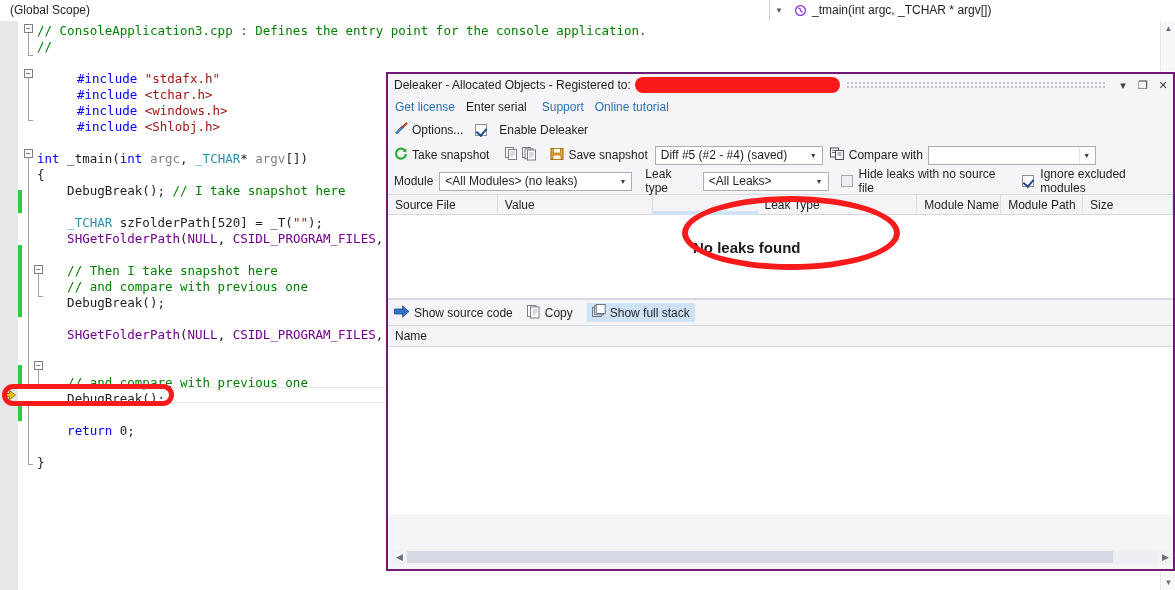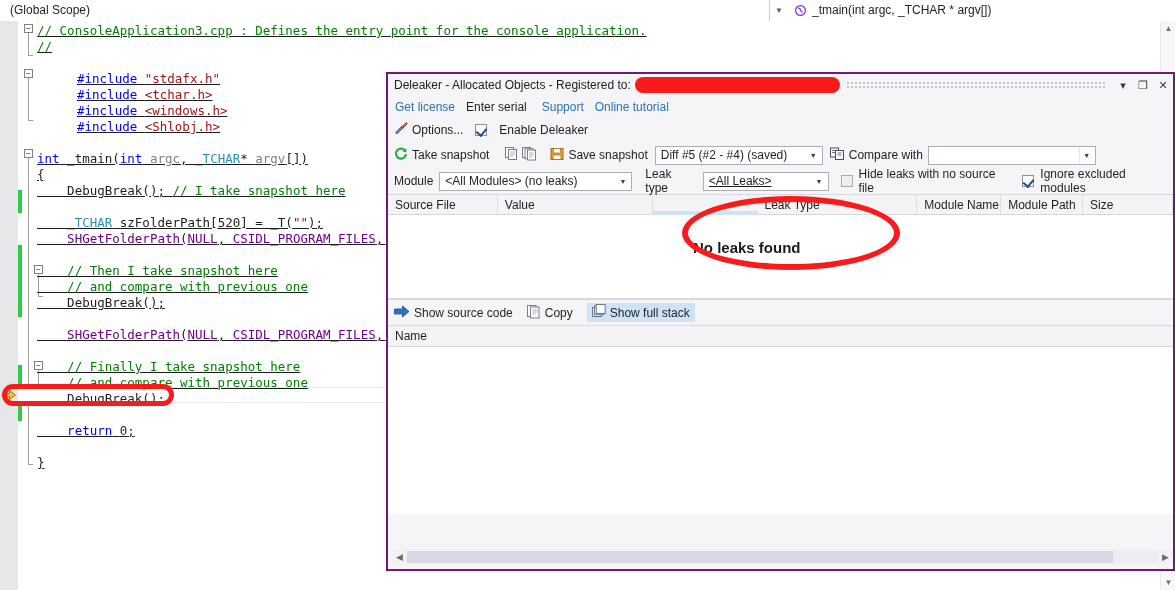--- a/index.html
+++ b/index.html
@@ -49,21 +49,21 @@
   }
   .change-bar-col { position:absolute; left:18px; top:0; width:5px; height:569px; }
   .chg { position:absolute; left:0; width:4px; background:#2ecc45; }
   .fold-col { position:absolute; left:23px; top:0; width:14px; height:569px; }
 
   .code-area {
     position:absolute; left:37px; top:0; right:0; height:569px;
     font-family:"DejaVu Sans Mono","Liberation Mono",monospace;
     font-size:12.5px; line-height:16px; white-space:pre;
   }
-  .ln { position:absolute; left:0; height:16px; line-height:16px;text-decoration:underline; }
+  .ln { position:absolute; left:0; height:16px; line-height:16px; }
   .cur-line-hl {
     position:absolute; left:18px; width:1132px; height:16px;
     border-top:1px solid #e6e6e6; border-bottom:1px solid #e6e6e6;
     background:#ffffff;
   }
   .tok-com   { color:#008000; }
   .tok-pre   { color:#0000ff;margin-left:40px; }
   .tok-str   { color:#a31515; }
   .tok-kw    { color:#0000ff; }
   .tok-type  { color:#2b91af; }
@@ -290,21 +290,20 @@
 
       <div class="ln" style="top:194px;"><span class="tok-type">    _TCHAR</span><span class="tok-ident"> szFolderPath[</span><span class="tok-num">520</span><span class="tok-ident">] = _T(</span><span class="tok-str">""</span><span class="tok-ident">);</span></div>
       <div class="ln" style="top:210px;"><span class="tok-macro">    SHGetFolderPath</span><span class="tok-ident">(</span><span class="tok-macro">NULL</span><span class="tok-ident">, </span><span class="tok-macro">CSIDL_PROGRAM_FILES</span><span class="tok-ident">, </span><span class="tok-macro">NUL</span></div>
 
       <div class="ln" style="top:242px;"><span class="tok-com">    // Then I take snapshot here</span></div>
       <div class="ln" style="top:258px;"><span class="tok-com">    // and compare with previous one</span></div>
       <div class="ln" style="top:274px;"><span class="tok-ident">    DebugBreak();</span></div>
 
       <div class="ln" style="top:306px;"><span class="tok-macro">    SHGetFolderPath</span><span class="tok-ident">(</span><span class="tok-macro">NULL</span><span class="tok-ident">, </span><span class="tok-macro">CSIDL_PROGRAM_FILES</span><span class="tok-ident">, </span><span class="tok-macro">NUL</span></div>
 
-      <div class="ln" style="top:338px;"><span class="tok-com">    // Finally I take snapshot here</span></div>
       <div class="ln" style="top:354px;"><span class="tok-com">    // and compare with previous one</span></div>
       <div class="ln" style="top:370px;"><span class="tok-ident">    DebugBreak();</span></div>
 
       <div class="ln" style="top:402px;"><span class="tok-kw">    return</span><span class="tok-ident"> </span><span class="tok-num">0</span><span class="tok-ident">;</span></div>
       <div class="ln" style="top:434px;"><span class="tok-ident">}</span></div>
     </div>
 
     <div class="vscroll">
       <div class="v-arrow" style="top:0px;">▲</div>
       <div class="v-arrow" style="bottom:0px;">▼</div>
@@ -405,21 +404,21 @@
     </div>
 
     <div class="dl-row" style="height:26px; gap:6px;">
       <span>Module</span>
       <span class="combo" style="width:195px;">
         <span>&lt;All Modules&gt; (no leaks)</span>
         <span class="arw">▼</span>
       </span>
 
       <span style="margin-left:7px;">Leak type</span>
-      <span class="combo" style="width:127px;text-decoration:underline;">
+      <span class="combo" style="width:127px;">
         <span>&lt;All Leaks&gt;</span>
         <span class="arw">▼</span>
       </span>
 
       <span class="chkbox dim" style="margin-left:6px;"></span>
       <span>Hide leaks with no source file</span>
 
       <span class="chkbox on" style="margin-left:4px;"></span>
       <span>Ignore excluded modules</span>
     </div>

